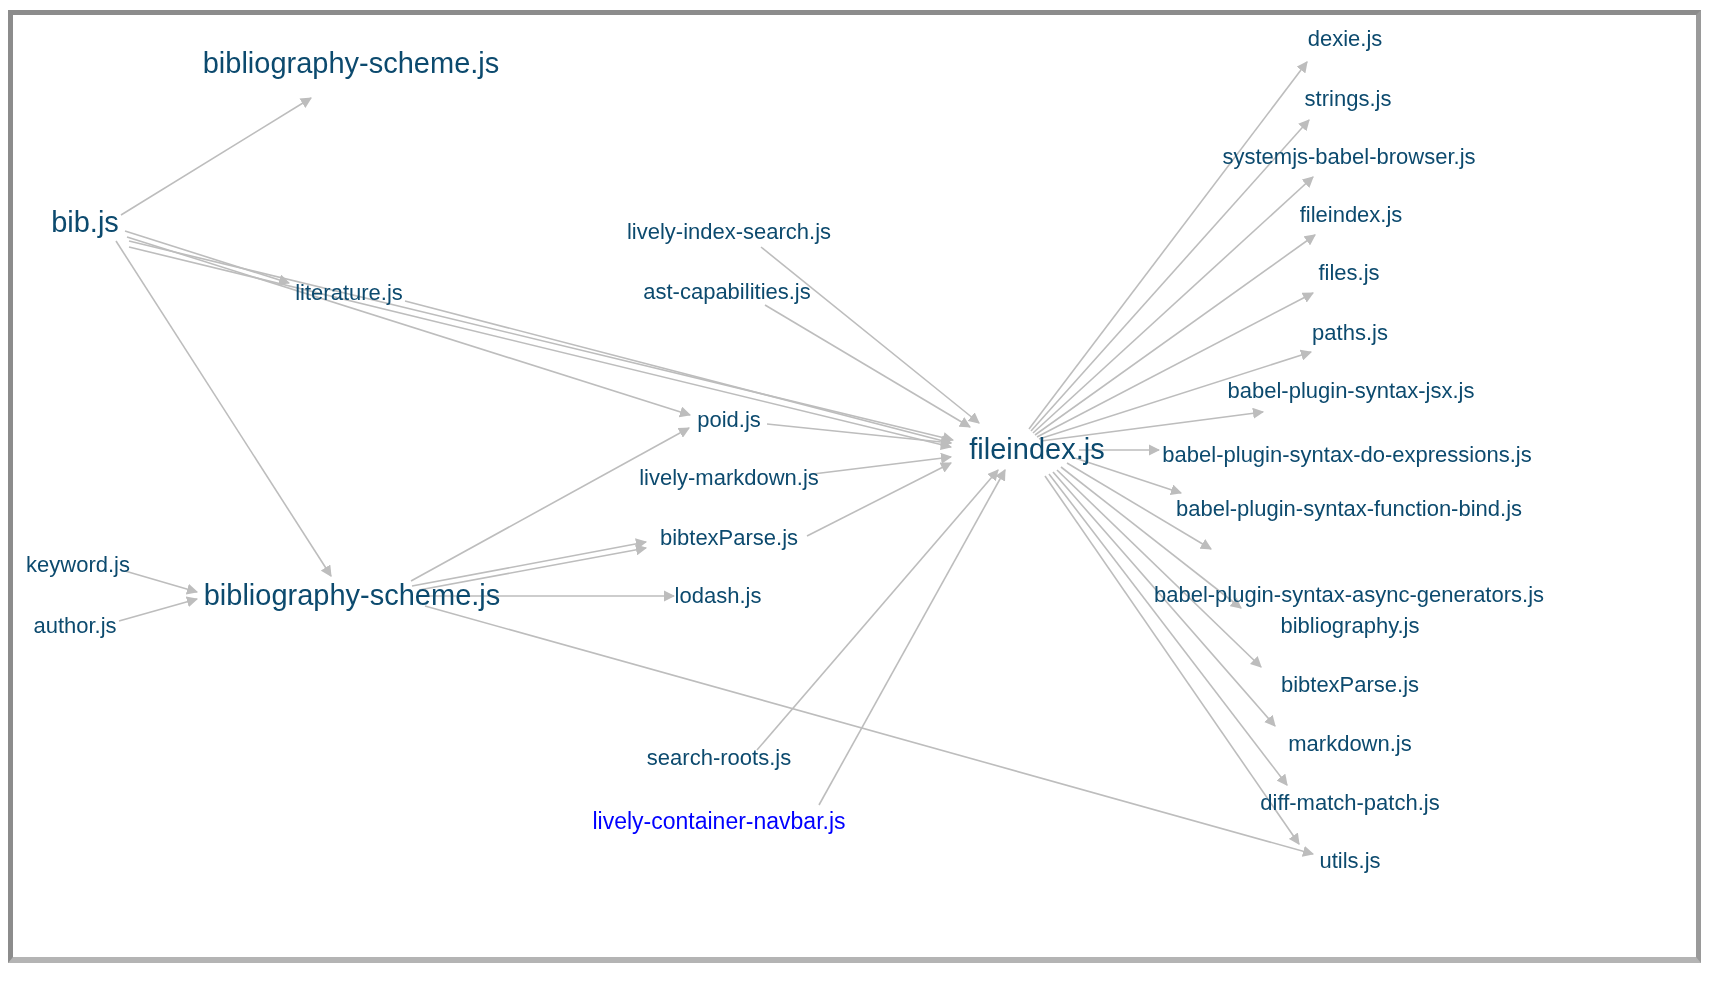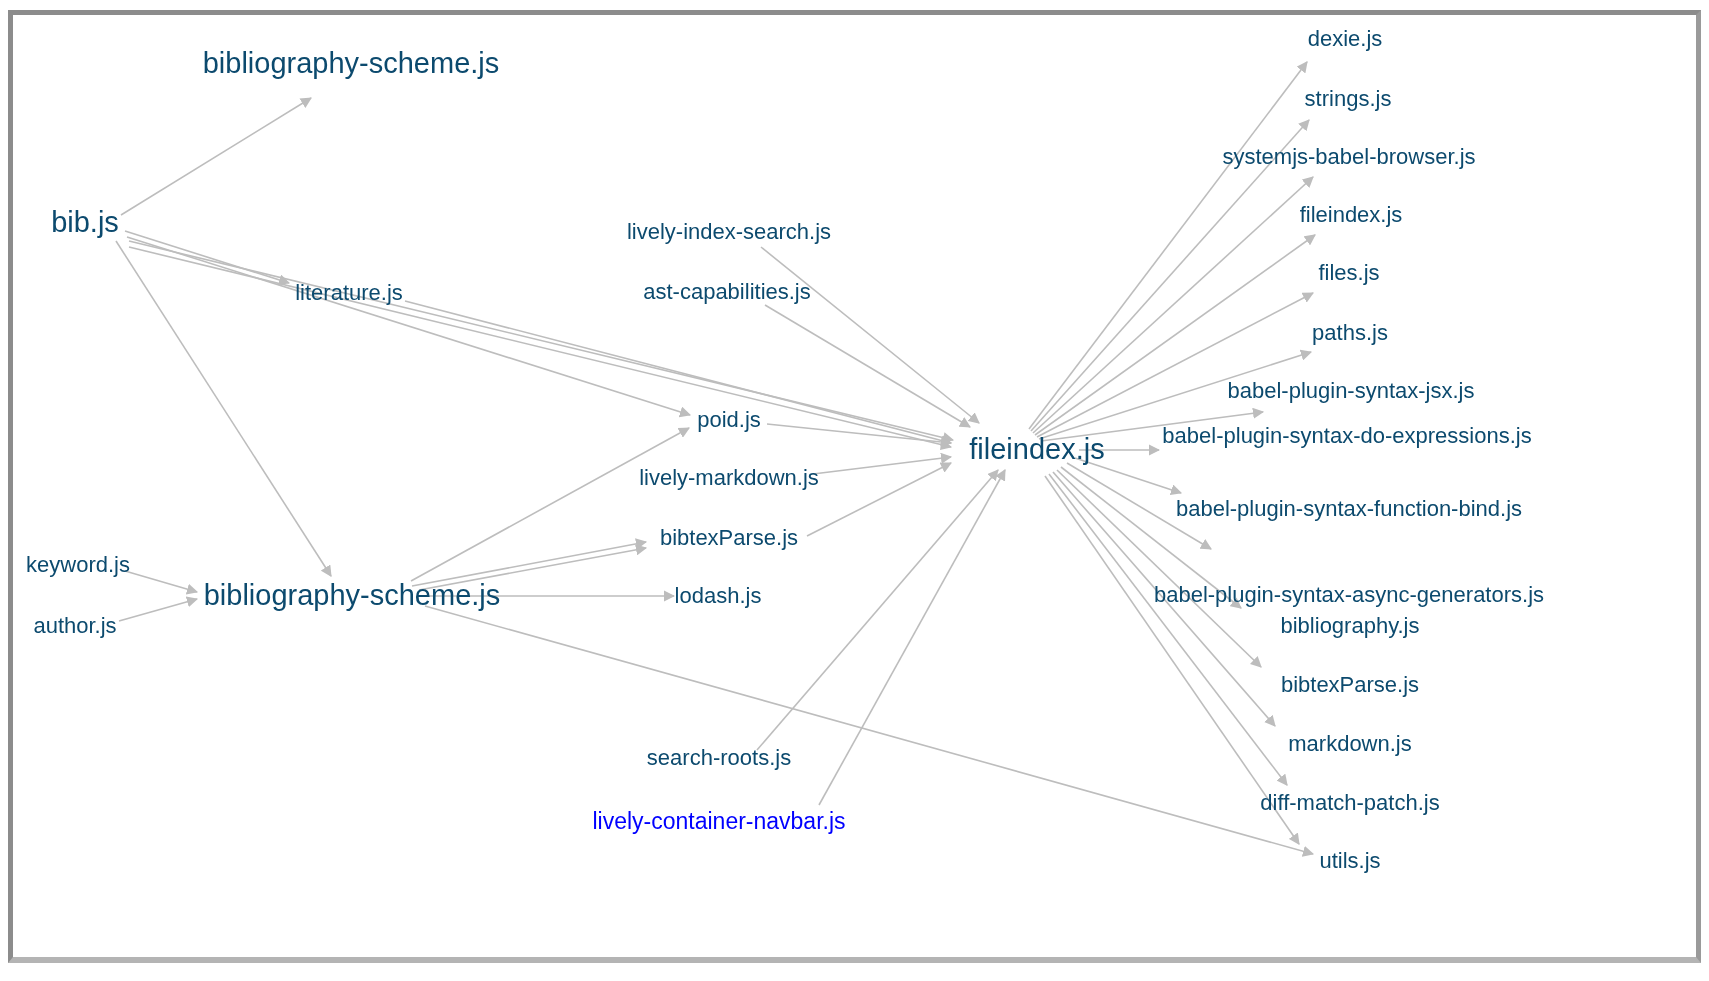--- a/index.html
+++ b/index.html
@@ -157,21 +157,21 @@
           <div class="node-label node-faded" style="left: 706px; top: 743px;">search-roots.js</div>
           <div class="node-label node-selected" style="left: 706px; top: 806px;">lively-container-navbar.js</div>
           <div class="node-label node-primary" style="left: 1004px; top: 434px; margin-left: 20px;">fileindex.js</div>
           <div class="node-label node-faded" style="left: 1332px; top: 24px;">dexie.js</div>
           <div class="node-label node-faded" style="left: 1335px; top: 84px;">strings.js</div>
           <div class="node-label node-faded" style="left: 1336px; top: 142px;">systemjs-babel-browser.js</div>
           <div class="node-label node-faded" style="left: 1338px; top: 200px;">fileindex.js</div>
           <div class="node-label node-faded" style="left: 1336px; top: 258px;">files.js</div>
           <div class="node-label node-faded" style="left: 1337px; top: 318px;">paths.js</div>
           <div class="node-label node-faded" style="left: 1338px; top: 376px;">babel-plugin-syntax-jsx.js</div>
-          <div class="node-label node-faded" style="left: 1334px; top: 421px;">babel-plugin-syntax-do-expressions.js</div>
+          <div class="node-label node-faded" style="left: 1334px; top: 440px;">babel-plugin-syntax-do-expressions.js</div>
           <div class="node-label node-faded" style="left: 1336px; top: 494px;">babel-plugin-syntax-function-bind.js</div>
           <div class="node-label node-faded" style="left: 1336px; top: 580px;">babel-plugin-syntax-async-generators.js</div>
           <div class="node-label node-faded" style="left: 1337px; top: 611px;">bibliography.js</div>
           <div class="node-label node-faded" style="left: 1337px; top: 670px;">bibtexParse.js</div>
           <div class="node-label node-faded" style="left: 1337px; top: 729px;">markdown.js</div>
           <div class="node-label node-faded" style="left: 1337px; top: 788px;">diff-match-patch.js</div>
           <div class="node-label node-faded" style="left: 1337px; top: 846px;">utils.js</div>
         </div>
     </div>
   </div>

